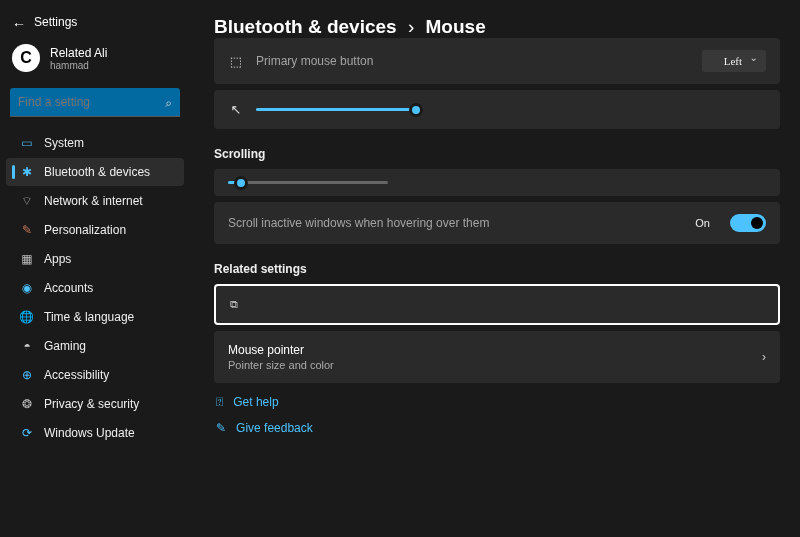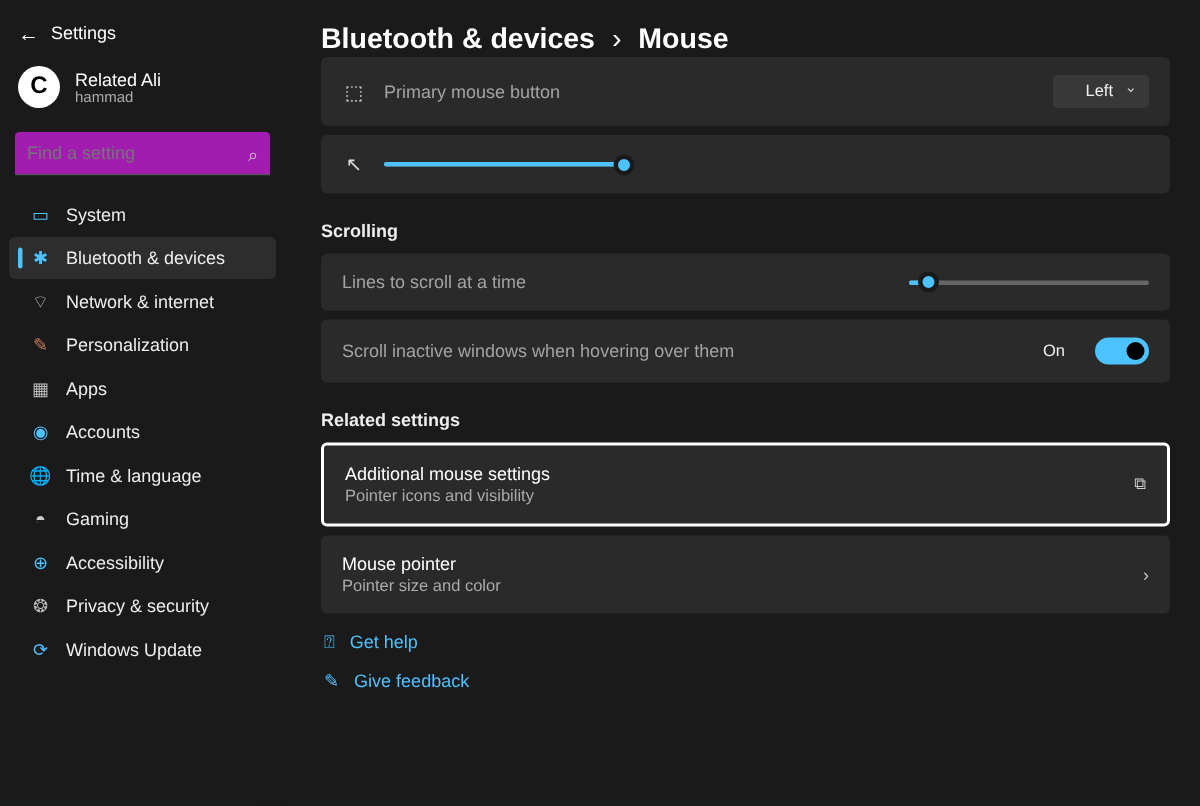--- a/index.html
+++ b/index.html
@@ -7,36 +7,36 @@
     .app { display: flex; height: 100%; }
     .sidebar { width: 190px; background: #1a1a1a; padding: 8px 0; }
     .header-row { display: flex; align-items: center; padding: 6px 12px; gap: 8px; }
     .back-arrow { font-size: 14px; color: #fff; }
     .header-title { font-size: 12px; color: #fff; }
     .profile { display: flex; align-items: center; gap: 10px; padding: 8px 12px 12px; }
     .avatar { width: 28px; height: 28px; border-radius: 50%; background: #fff; color: #000; display: flex; align-items: center; justify-content: center; font-weight: bold; font-size: 16px; }
     .profile-name { font-size: 12px; color: #fff; }
     .profile-email { font-size: 10px; color: #aaa; }
     .search-wrap { margin: 4px 10px 12px; position: relative; }
-    .search-input { width: 100%; background: #a21caf; border: none; border-bottom: 1px solid #555; color: #ccc; font-size: 12px; padding: 7px 28px 7px 8px; border-radius: 3px 3px 0 0; }
+    .search-input { width: 100%; background: #0369a1; border: none; border-bottom: 1px solid #555; color: #ccc; font-size: 12px; padding: 7px 28px 7px 8px; border-radius: 3px 3px 0 0; }
     .search-icon { position: absolute; right: 8px; top: 50%; transform: translateY(-50%); color: #ccc; font-size: 12px; }
     .nav { list-style: none; }
     .nav-item { display: flex; align-items: center; gap: 10px; padding: 7px 14px; font-size: 12px; color: #eee; cursor: pointer; border-radius: 4px; margin: 1px 6px; }
     .nav-item.active { background: #2d2d2d; }
     .nav-item.active::before { content: ""; position: absolute; left: 6px; width: 3px; height: 14px; background: #4cc2ff; border-radius: 2px; }
     .nav-item { position: relative; }
     .nav-icon { width: 14px; height: 14px; display: inline-flex; align-items: center; justify-content: center; font-size: 12px; }
     .main { flex: 1; padding: 16px 20px 16px 24px; overflow-y: auto; }
     .breadcrumb { font-size: 19px; font-weight: 600; }
     .breadcrumb .sep { margin: 0 6px; font-weight: normal; }
     .row { background: #2a2a2a; border-radius: 4px; padding: 12px 14px; margin-bottom: 6px; display: flex; align-items: center; gap: 12px; font-size: 12px; }
     .row-icon { width: 16px; display: flex; justify-content: center; color: #ddd; font-size: 13px; }
     .row-label { flex: 1; color: #a3a3a3; }
     .row-sub { font-size: 11px; color: #aaa; margin-top: 2px; }
-    .dropdown { background: #383838; padding: 5px 24px 5px 22px; border-radius: 3px; font-size: 11px; position: relative; color: #eee; }
+    .dropdown { background: #383838; padding: 5px 24px 5px 22px; border-radius: 3px; font-size: 11px; position: relative; color: #eee; font-family: Liberation Serif, serif; }
     .dropdown::after { content: "⌄"; position: absolute; right: 8px; top: 2px; font-size: 10px; color: #ccc; }
     .slider { width: 160px; height: 3px; background: #666; border-radius: 2px; position: relative; }
     .slider-fill { height: 100%; background: #4cc2ff; border-radius: 2px; }
     .slider-thumb { width: 14px; height: 14px; background: #4cc2ff; border: 3px solid #1a1a1a; border-radius: 50%; position: absolute; top: 50%; transform: translate(-50%, -50%); }
     .section-title { font-size: 12px; font-weight: 700; color: #eee; margin: 18px 0 8px; }
     .toggle { width: 36px; height: 18px; background: #4cc2ff; border-radius: 9px; position: relative; }
     .toggle::after { content: ""; width: 12px; height: 12px; background: #000; border-radius: 50%; position: absolute; right: 3px; top: 3px; }
     .toggle-label { font-size: 11px; color: #eee; margin-right: 8px; }
     .highlight { border: 2px solid #fff; }
     .link-row { display: flex; align-items: center; gap: 10px; font-size: 12px; color: #4cc2ff; padding: 6px 2px; cursor: pointer; }
@@ -142,40 +142,35 @@
       <div class="slider">
         <div class="slider-fill" style="width:100%"></div>
         <div class="slider-thumb" style="left:100%"></div>
       </div>
     </div>
 
     <div class="section-title">Scrolling</div>
 
 
     <div class="row">
-      <span class="row-label">Lines to scroll at a time</span>
       <div class="slider">
         <div class="slider-fill" style="width:8%"></div>
         <div class="slider-thumb" style="left:8%"></div>
       </div>
     </div>
 
     <div class="row">
       <span class="row-label">Scroll inactive windows when hovering over them</span>
       <span class="toggle-label">On</span>
       <div class="toggle"></div>
     </div>
 
     <div class="section-title">Related settings</div>
 
     <div class="row highlight">
-      <div style="flex:1">
-        <div>Additional mouse settings</div>
-        <div class="row-sub">Pointer icons and visibility</div>
-      </div>
       <span class="ext">⧉</span>
     </div>
 
     <div class="row">
       <div style="flex:1">
         <div>Mouse pointer</div>
         <div class="row-sub">Pointer size and color</div>
       </div>
       <span class="chev">›</span>
     </div>

